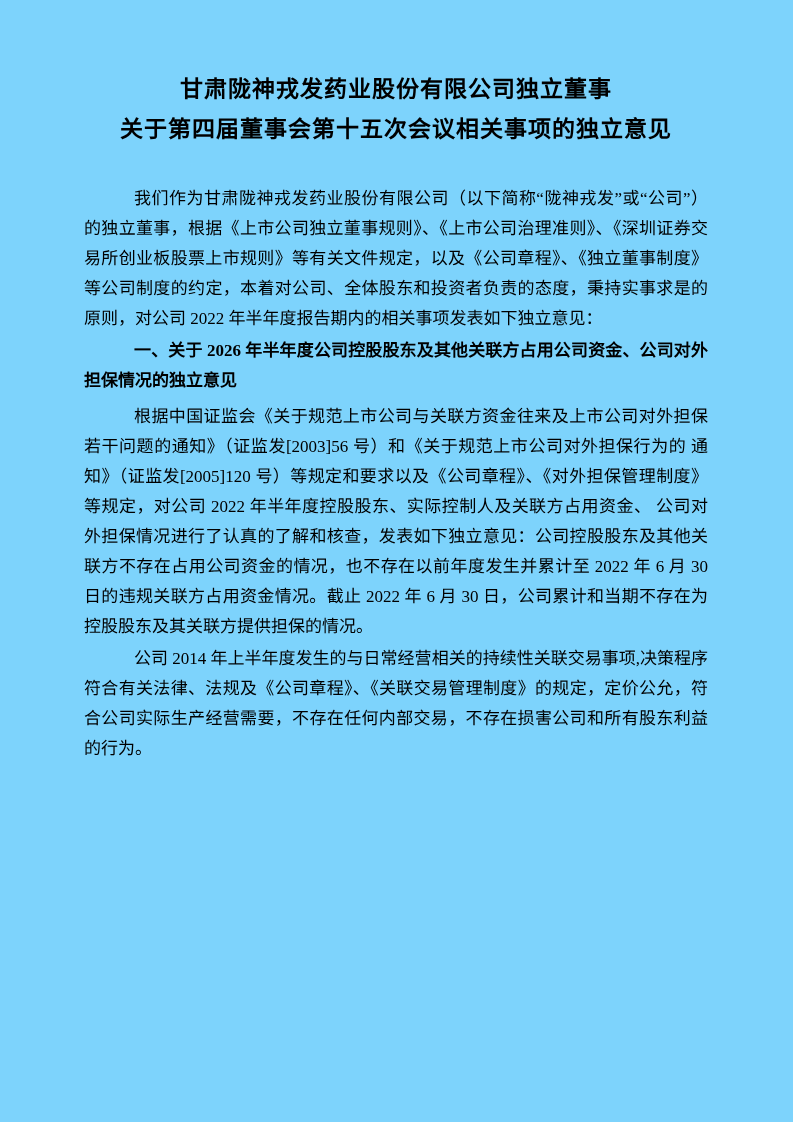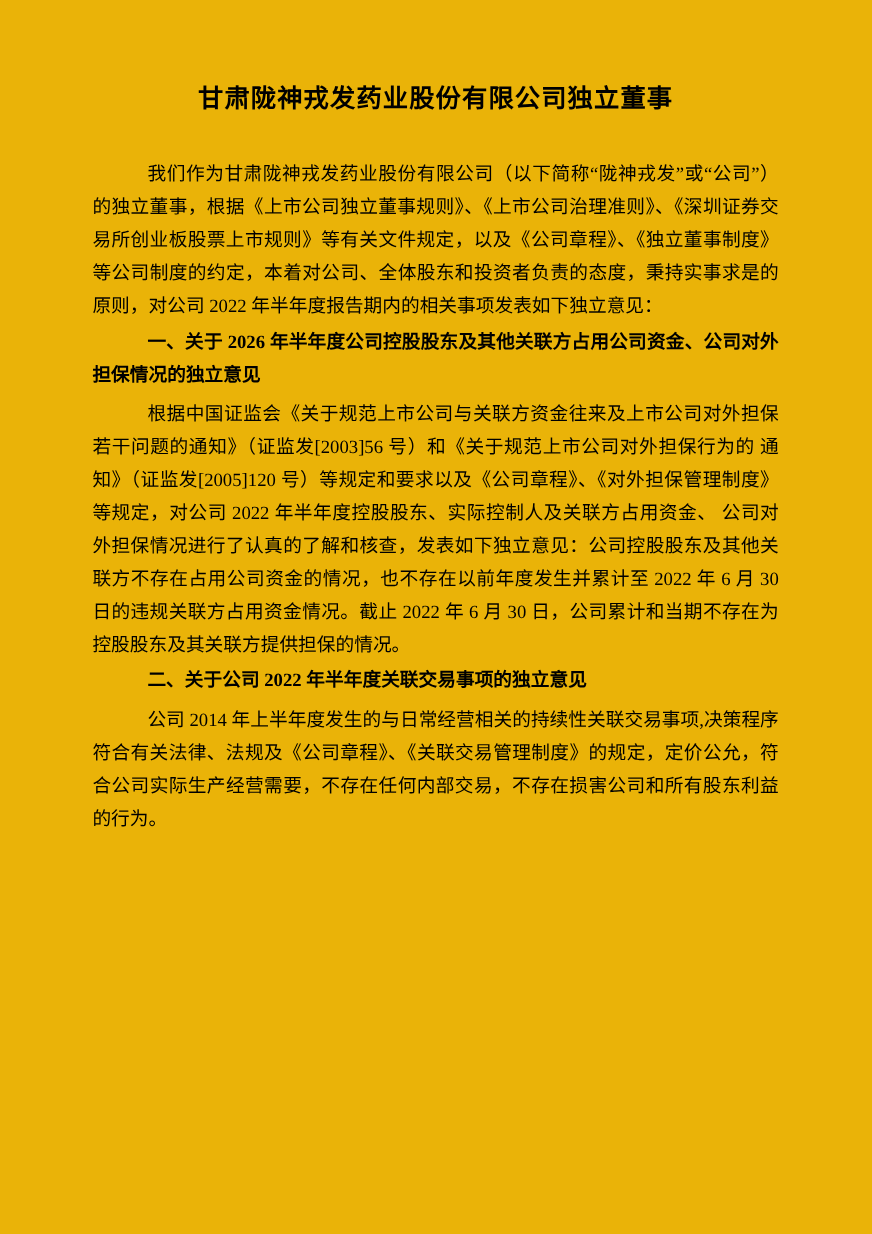--- a/index.html
+++ b/index.html
@@ -4,21 +4,21 @@
 <style>
   html, body {
     margin: 0;
     padding: 0;
     background: #ffffff;
   }
   .page {
     position: relative;
     width: 793px;
     height: 1122px;
-    background: #eab308;
+    background: #7dd3fc;
     color: #000000;
     font-family: "Liberation Serif", "DejaVu Serif", serif;
     overflow: hidden;
     box-sizing: border-box;
   }
   .content {
     position: absolute;
     left: 84px;
     top: 70px;
     width: 624px;
@@ -54,30 +54,30 @@
   }
 </style>
 </head>
 <body>
 
 <div class="page">
   <div class="content">
 
     <div class="doc-title">甘肃陇神戎发药业股份有限公司独立董事</div>
 
+    <div class="doc-title">关于第四届董事会第十五次会议相关事项的独立意见</div>
 
     <div class="body-block">
 
       <p class="para">我们作为甘肃陇神戎发药业股份有限公司（以下简称“陇神戎发”或“公司”）的独立董事，根据《上市公司独立董事规则》、《上市公司治理准则》、《深圳证券交易所创业板股票上市规则》等有关文件规定，以及《公司章程》、《独立董事制度》等公司制度的约定，本着对公司、全体股东和投资者负责的态度，秉持实事求是的原则，对公司 2022 年半年度报告期内的相关事项发表如下独立意见：</p>
 
       <p class="para heading">一、关于 2026 年半年度公司控股股东及其他关联方占用公司资金、公司对外担保情况的独立意见</p>
 
       <p class="para">根据中国证监会《关于规范上市公司与关联方资金往来及上市公司对外担保若干问题的通知》（证监发[2003]56 号）和《关于规范上市公司对外担保行为的 通知》（证监发[2005]120 号）等规定和要求以及《公司章程》、《对外担保管理制度》等规定，对公司 2022 年半年度控股股东、实际控制人及关联方占用资金、 公司对外担保情况进行了认真的了解和核查，发表如下独立意见：公司控股股东及其他关联方不存在占用公司资金的情况，也不存在以前年度发生并累计至 2022 年 6 月 30 日的违规关联方占用资金情况。截止 2022 年 6 月 30 日，公司累计和当期不存在为控股股东及其关联方提供担保的情况。</p>
 
-      <p class="para heading">二、关于公司 2022 年半年度关联交易事项的独立意见</p>
 
       <p class="para">公司 2014 年上半年度发生的与日常经营相关的持续性关联交易事项,决策程序符合有关法律、法规及《公司章程》、《关联交易管理制度》的规定，定价公允，符合公司实际生产经营需要，不存在任何内部交易，不存在损害公司和所有股东利益的行为。</p>
 
 
 
     </div>
   </div>
 </div>
 
 </body></html>

